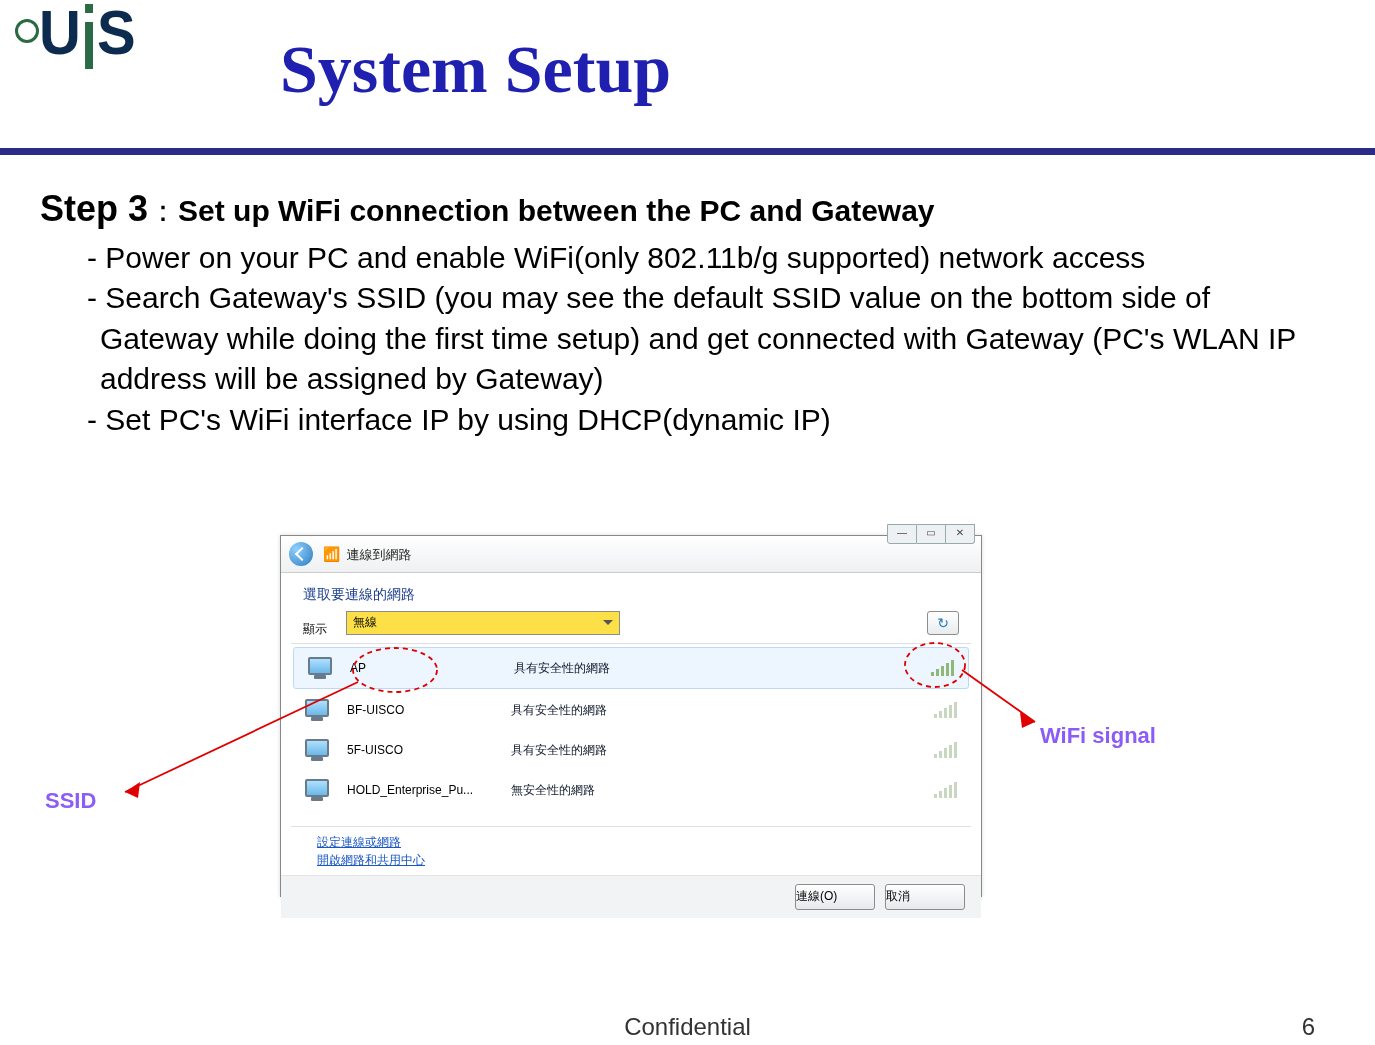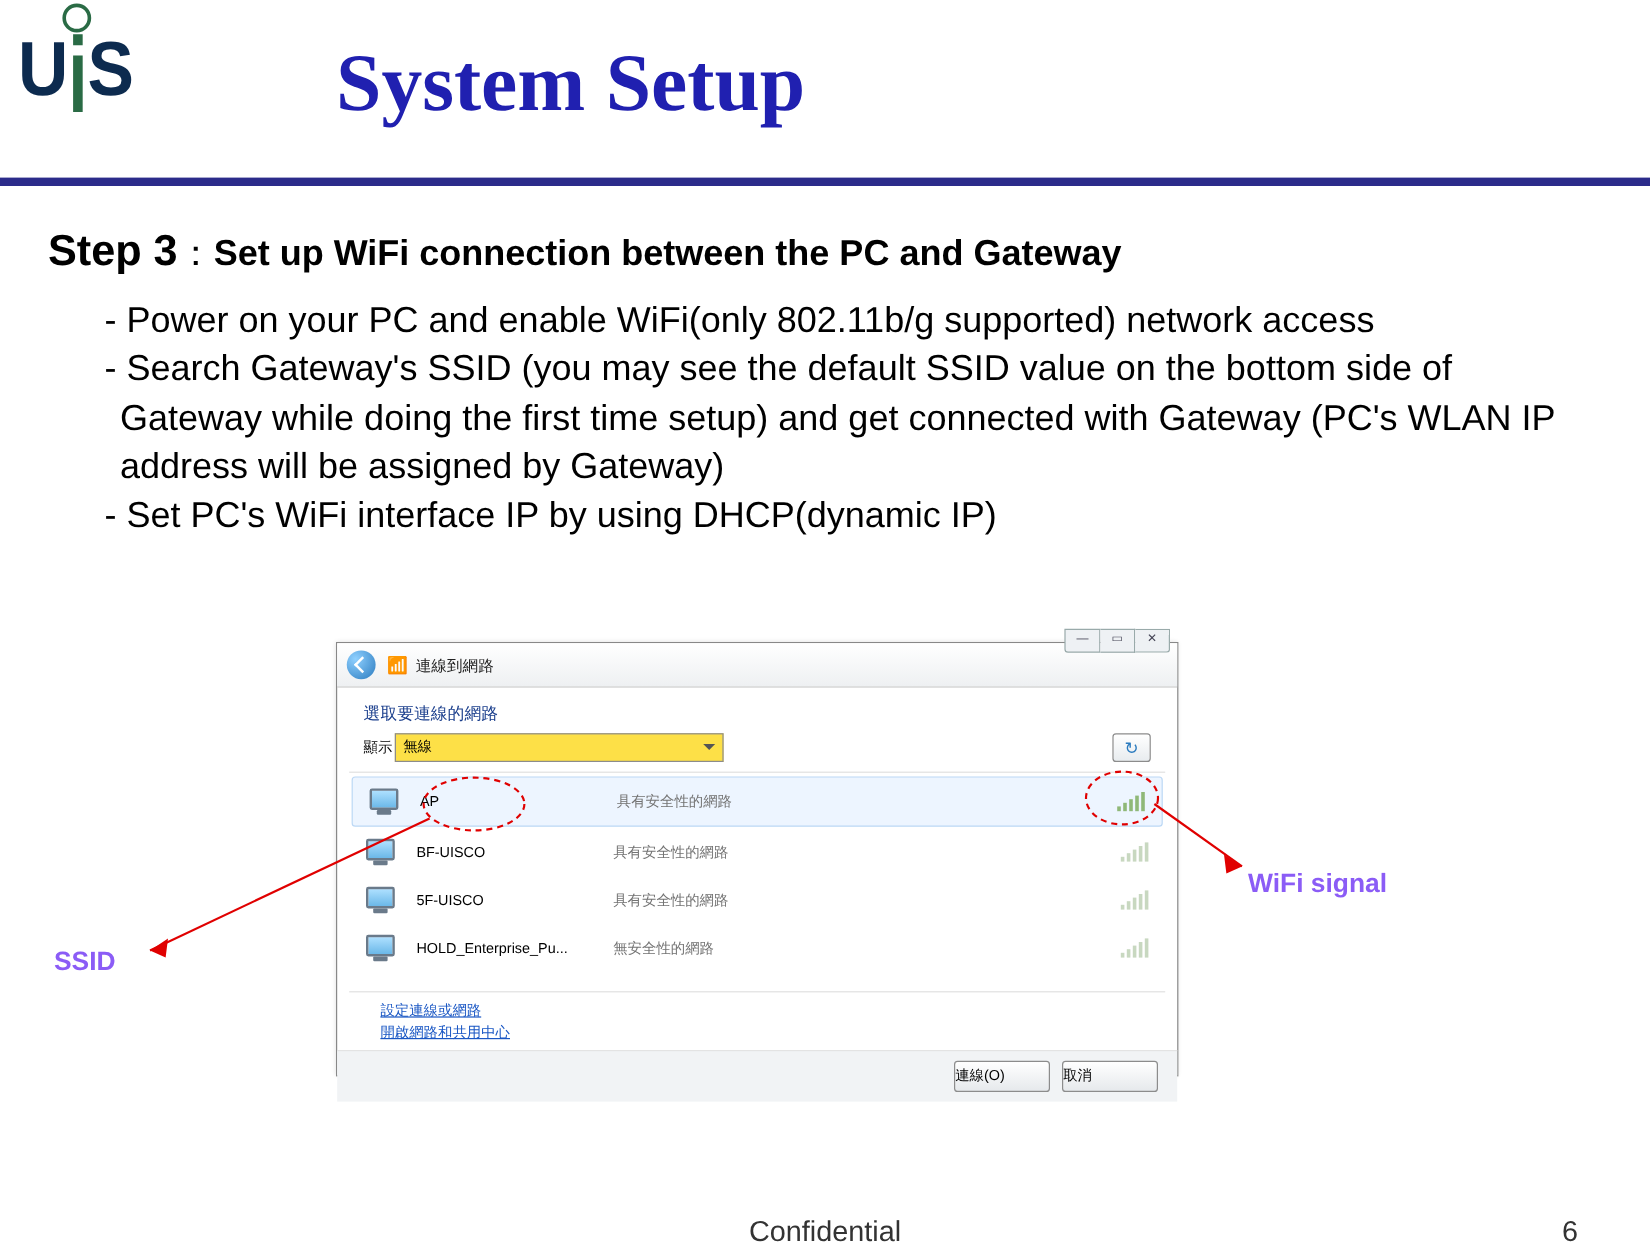--- a/index.html
+++ b/index.html
@@ -1,53 +1,53 @@
 <!DOCTYPE html>
 <html><head>
 <meta charset="utf-8">
 <style>
   html,body{margin:0;padding:0;width:1375px;height:1045px;background:#fff;font-family:Arial,Helvetica,sans-serif;color:#000}
   .slide{position:relative;width:1375px;height:1045px;overflow:hidden}
-  .logo{position:absolute;left:15px;top:3px;display:flex;flex-direction:column;align-items:center}
+  .logo{position:absolute;left:15px;top:3px;display:flex;flex-direction:row;align-items:center}
   .logo-dot{width:18px;height:18px;border:3px solid #2a6b45;border-radius:50%;margin-bottom:2px}
   .logo-text{font:700 58px/1 Arial,sans-serif;letter-spacing:2px;color:#0d2b4f;transform:scaleY(1.1)}
   .logo-text .i{display:inline-block;color:#2a6b45;transform:scaleY(1.4) translateY(4px);margin:0 -2px}
   .title{position:absolute;left:280px;top:35px;font:700 68px/1 "Times New Roman",serif;color:#2020b0}
   .rule{position:absolute;left:0;top:148px;width:100%;height:7px;background:#2b2b8a}
   .content{position:absolute;left:40px;top:185px;right:40px}
-  .step-line{font:700 30px/1.35 Arial;margin-bottom:14px}
+  .step-line{font:700 30px/1.35 Arial;margin-bottom:4px}
   .step-label{font-size:36px}
   .colon{font-weight:400;font-size:30px}
   .bullet{font:400 30px/1.35 Arial;text-indent:-13px;padding-left:60px}
   .bullet b{font-weight:400}
   .dash{font-weight:400}
   .screenshot-wrap{position:absolute;left:280px;top:535px;width:700px;height:360px;border:1px solid #888;background:#fff;box-shadow:0 0 4px rgba(0,0,0,.15)}
   .win-top{height:36px;border-bottom:1px solid #ccc;display:flex;align-items:center;padding:0 8px;background:linear-gradient(#fff,#eef0f2)}
   .win-back{width:24px;height:24px;border-radius:50%;background:radial-gradient(circle at 30% 30%,#8fd0ff,#2b7bbf);margin-right:10px;display:flex;align-items:center;justify-content:center}
   .win-back::before{content:"";width:8px;height:8px;border-left:2px solid #fff;border-bottom:2px solid #fff;transform:rotate(45deg);margin-left:2px}
   .win-ico{font-size:14px;margin-right:6px}
   .win-title{font:400 13px/1 "Microsoft JhengHei",Arial;color:#222}
   .win-ctrl{position:absolute;right:6px;top:-12px;display:flex;gap:0}
   .win-btn{width:28px;height:18px;border:1px solid #9aa;border-left:none;background:#eef1f4;font:400 10px/16px Arial;text-align:center;color:#445}
   .win-btn:first-child{border-left:1px solid #9aa;border-radius:0 0 0 3px}
   .win-btn:last-child{border-radius:0 0 3px 0}
   .sel-label{font:400 14px/1 "Microsoft JhengHei",Arial;color:#1a3e8c;padding:14px 22px 10px}
-  .filter-row{display:flex;align-items:center;padding:0 22px 8px;gap:2px}
+  .filter-row{display:flex;align-items:flex-end;padding:0 22px 8px;gap:19px}
   .filter-lbl{font:400 12px/1 "Microsoft JhengHei",Arial}
   .filter-sel{flex:0 0 260px;height:22px;border:1px solid #8c8c8c;background:#fde047;font:400 12px/20px "Microsoft JhengHei",Arial;padding:0 6px;position:relative}
   .filter-sel::after{content:"";position:absolute;right:6px;top:8px;border:5px solid transparent;border-top-color:#555}
   .refresh{margin-left:auto;width:30px;height:22px;border:1px solid #8c8c8c;border-radius:3px;background:linear-gradient(#fff,#e8ecef);display:flex;align-items:center;justify-content:center;color:#2b7bbf;font-size:14px}
   .net-list{height:180px;overflow:hidden;border-top:1px solid #e0e0e0;border-bottom:1px solid #e0e0e0;margin:0 10px;padding-top:2px}
   .net-item{display:flex;align-items:center;height:40px;padding:0 14px;gap:14px}
   .net-item.hl{background:#edf5ff;border:1px solid #bcd8f5;border-radius:3px;margin:1px 2px}
   .net-pc{width:28px;height:22px;position:relative;flex-shrink:0}
   .net-pc::before{content:"";position:absolute;left:0;top:0;width:20px;height:14px;border:2px solid #6a7a8a;border-radius:2px;background:linear-gradient(#aee0ff,#6bb8e8)}
   .net-pc::after{content:"";position:absolute;left:6px;bottom:0;width:12px;height:4px;background:#6a7a8a;border-radius:1px}
   .net-ssid{flex:0 0 150px;font:400 12px/1 Arial}
-  .net-sec{flex:1;font:400 12px/1 "Microsoft JhengHei",Arial;color:#737373}
+  .net-sec{flex:1;font:400 12px/1 "Microsoft JhengHei",Arial;color:#0f172a}
   .sig{display:flex;align-items:flex-end;gap:2px;height:16px;margin-left:auto}
   .sig span{width:3px;background:#8fb878}
   .sig.full span:nth-child(1){height:4px}.sig.full span:nth-child(2){height:7px}.sig.full span:nth-child(3){height:10px}.sig.full span:nth-child(4){height:13px}.sig.full span:nth-child(5){height:16px}
   .sig.dim span{background:#c8d8c0}
   .links{padding:6px 36px;font:400 12px/1.5 "Microsoft JhengHei",Arial}
   .links a{color:#1a57c4;text-decoration:underline;display:block}
   .btn-row{display:flex;justify-content:flex-end;gap:10px;padding:8px 16px;border-top:1px solid #e3e3e3;background:#f1f3f5}
   .dlg-btn{min-width:78px;height:24px;border:1px solid #8c8c8c;border-radius:3px;background:linear-gradient(#fff,#e6e9ec);font:400 12px/22px "Microsoft JhengHei",Arial;text-align:left}
   .anno{position:absolute;font:700 22px/1 Arial;color:#8b5cf6}
   svg.arrows{position:absolute;left:0;top:0;pointer-events:none}

